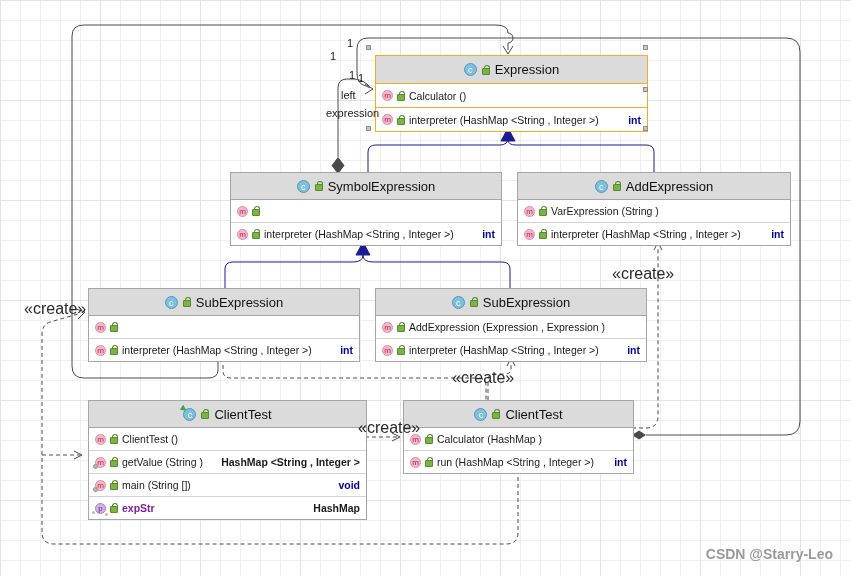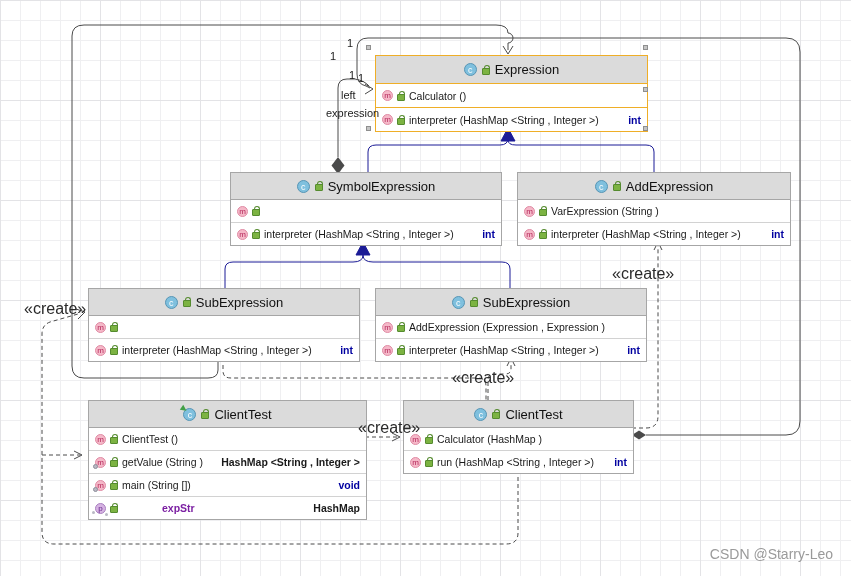--- a/index.html
+++ b/index.html
@@ -16,42 +16,42 @@
   .uml.selected{border-color:#efae27;}
   .hdr{height:26px;background:#dbdbdb;display:flex;align-items:center;justify-content:center;gap:5px;border-bottom:1px solid #a6a6a6;}
   .selected .hdr{height:27px;border-bottom-color:#efae27;}
   .title{font-size:13px;color:#111;}
   .row{height:22px;display:flex;align-items:center;gap:4px;padding:0 6px;font-size:10.5px;color:#1a1a1a;white-space:nowrap;}
   .selected .row{height:23px;}
   .row + .row{border-top:1px solid #d2d2d2;}
   .selected .row + .row{border-top-color:#efae27;}
   .typ{margin-left:auto;padding-left:4px;font-weight:bold;}
   .kw{color:#0000a0;font-weight:bold;}
-  .f-static{color:#7b1fa2;font-weight:bold;margin-left:40px;}
+  .f-static{color:#7b1fa2;font-weight:bold;}
   
   .ci{position:relative;width:13px;height:13px;border-radius:50%;background:#7fc0de;border:1px solid #5795b5;
       color:#fff;font-size:9px;line-height:13px;text-align:center;box-sizing:border-box;flex:0 0 auto;}
   .ci.run::after{content:"";position:absolute;left:-3px;top:-3px;width:0;height:0;
       border-left:6px solid #43a047;border-top:3px solid transparent;border-bottom:3px solid transparent;transform:rotate(35deg);}
   
   .mi{position:relative;width:11px;height:11px;border-radius:50%;background:#f5b8c8;border:1px solid #e08ba4;
       color:#b4275a;font-size:8px;line-height:10px;text-align:center;box-sizing:border-box;flex:0 0 auto;}
   .mi.st::after{content:"";position:absolute;left:-3px;bottom:-2px;width:5px;height:5px;border-radius:50%;
       background:#b9b9c4;border:1px solid #8e8e9a;box-sizing:border-box;}
   .pi{position:relative;width:11px;height:11px;border-radius:50%;background:#d6b3e2;border:1px solid #a97fc0;
       color:#5e1d86;font-size:8px;line-height:10px;text-align:center;box-sizing:border-box;flex:0 0 auto;}
   .pi::before,.pi::after{content:"";position:absolute;width:3px;height:3px;border-radius:50%;background:#b9b9c4;}
   .pi::before{left:-4px;bottom:-1px;} .pi::after{right:-3px;bottom:-3px;}
   .lock{position:relative;width:8px;height:7px;background:#7cb342;border:1px solid #558b2f;border-radius:1px;margin-top:3px;box-sizing:border-box;flex:0 0 auto;}
   .lock::before{content:"";position:absolute;top:-4px;left:1px;width:4px;height:3px;border:1px solid #558b2f;border-bottom:none;border-radius:3px 3px 0 0;}
   
   .elabel{position:absolute;font-size:11px;color:#1c1c1c;}
   .clabel{position:absolute;font-size:16px;color:#2a2a2a;}
   .hd{position:absolute;width:5px;height:5px;background:#c5c5c5;border:1px solid #8f8f8f;box-sizing:border-box;}
-  .watermark{position:absolute;top:546px;right:18px;font-size:14px;color:#9a9a9a;}
+  .watermark{position:absolute;top:546px;right:18px;font-size:14px;color:#9a9a9a;font-weight:bold;}
 </style>
 </head>
 <body>
 
 <div class="canvas">
 
   <svg class="edges" width="851" height="576">
 
     <g stroke="#4a4a4a" fill="none" stroke-width="1">
       <path d="M218 358 L218 370 Q218 378 208 378 L84 378 Q72 378 72 366 L72 36 Q72 25 84 25 L496 25 Q508 25 508 33 A5 5 0 0 1 508 43 L508 50"></path>

